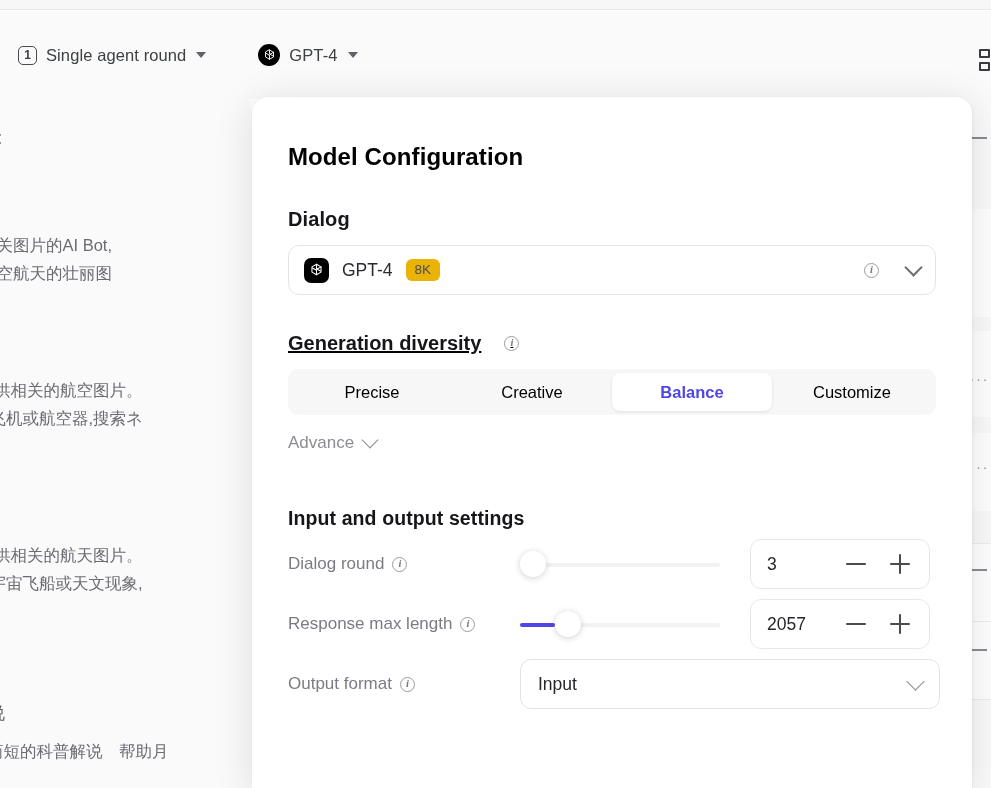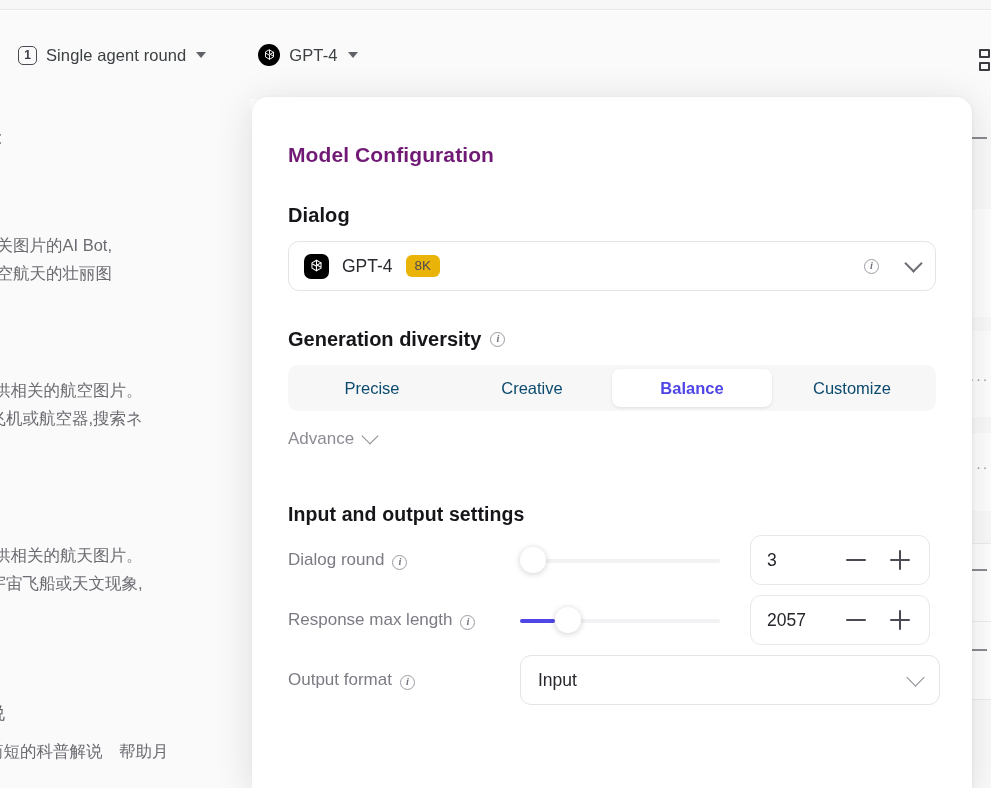--- a/index.html
+++ b/index.html
@@ -98,21 +98,21 @@
   
   .modal {
     position:absolute; left:252px; top:97px; width:720px; height:691px;
     background:#ffffff; border-radius:16px 16px 0 0;
     box-shadow: 0 6px 38px rgba(20,20,30,.13), 0 1px 4px rgba(20,20,30,.07);
     overflow:hidden;
   }
   .modal-inner { padding:46px 36px 0 36px; }
 
   .modal-title {
-    font-size:21px; font-weight:600; color:#701a75; letter-spacing:.1px;
+    font-size:24px; font-weight:600; color:#000000; letter-spacing:.1px;
   }
   .section-title {
     font-size:20px; font-weight:600; color:#16161a;
     margin-top:37px; margin-bottom:14px; letter-spacing:.1px;
   }
   .section-title.sm { font-size:19.5px; }
 
   
   .info {
     display:inline-flex; align-items:center; justify-content:center;
@@ -141,47 +141,47 @@
   .chev {
     width:13px; height:13px; border-right:2px solid #6e6e76;
     border-bottom:2px solid #6e6e76; transform:rotate(45deg);
     margin-top:-6px; flex:0 0 auto;
   }
   .chev.thin { border-width:1.7px; border-color:#8a8a92; }
   .ms-info { margin-right:28px; }
 
   
   .gd-head {
-    display:flex; align-items:center; gap:9px;
-    margin-top:37px; margin-bottom:14px;
+    display:flex; align-items:center; gap:23px;
+    margin-top:37px; margin-bottom:14px;text-decoration:underline;
   }
   .gd-head .t { font-size:20px; font-weight:600; color:#16161a; }
   .seg {
     display:flex; background:#f7f7f8; border-radius:10px; padding:4px;
     height:46px;
   }
   .seg-item {
     flex:1; display:flex; align-items:center; justify-content:center;
-    font-size:16.5px; color:#0c4a6e; border-radius:8px; cursor:pointer;
+    font-size:16.5px; color:#000000; border-radius:8px; cursor:pointer;
   }
   .seg-item.active {
     background:#ffffff; color:#4f46e5; font-weight:600;
     box-shadow:0 1px 3px rgba(20,20,30,.10);
   }
   .advance {
     display:flex; align-items:center; gap:10px;
     margin-top:18px; cursor:pointer;
   }
   .advance .t { font-size:17px; color:#8c8c94; }
   .advance .chev { width:12px; height:12px; border-width:1.9px; border-color:#8c8c94; }
 
   
   .io-row { display:flex; align-items:center; height:52px; margin-top:8px; }
   .io-label {
-    display:flex; align-items:flex-end; gap:8px; width:232px; flex:0 0 auto;
+    display:flex; align-items:center; gap:8px; width:232px; flex:0 0 auto;
     font-size:17px; color:#7b7b84;
   }
   .slider-wrap { position:relative; width:200px; height:26px; flex:0 0 auto; }
   .track {
     position:absolute; left:0; top:11.5px; width:200px; height:4px;
     background:#f2f2f4; border-radius:2px;
   }
   .fill {
     position:absolute; left:0; top:11.5px; height:4px;
     background:#4f46e5; border-radius:2px;

